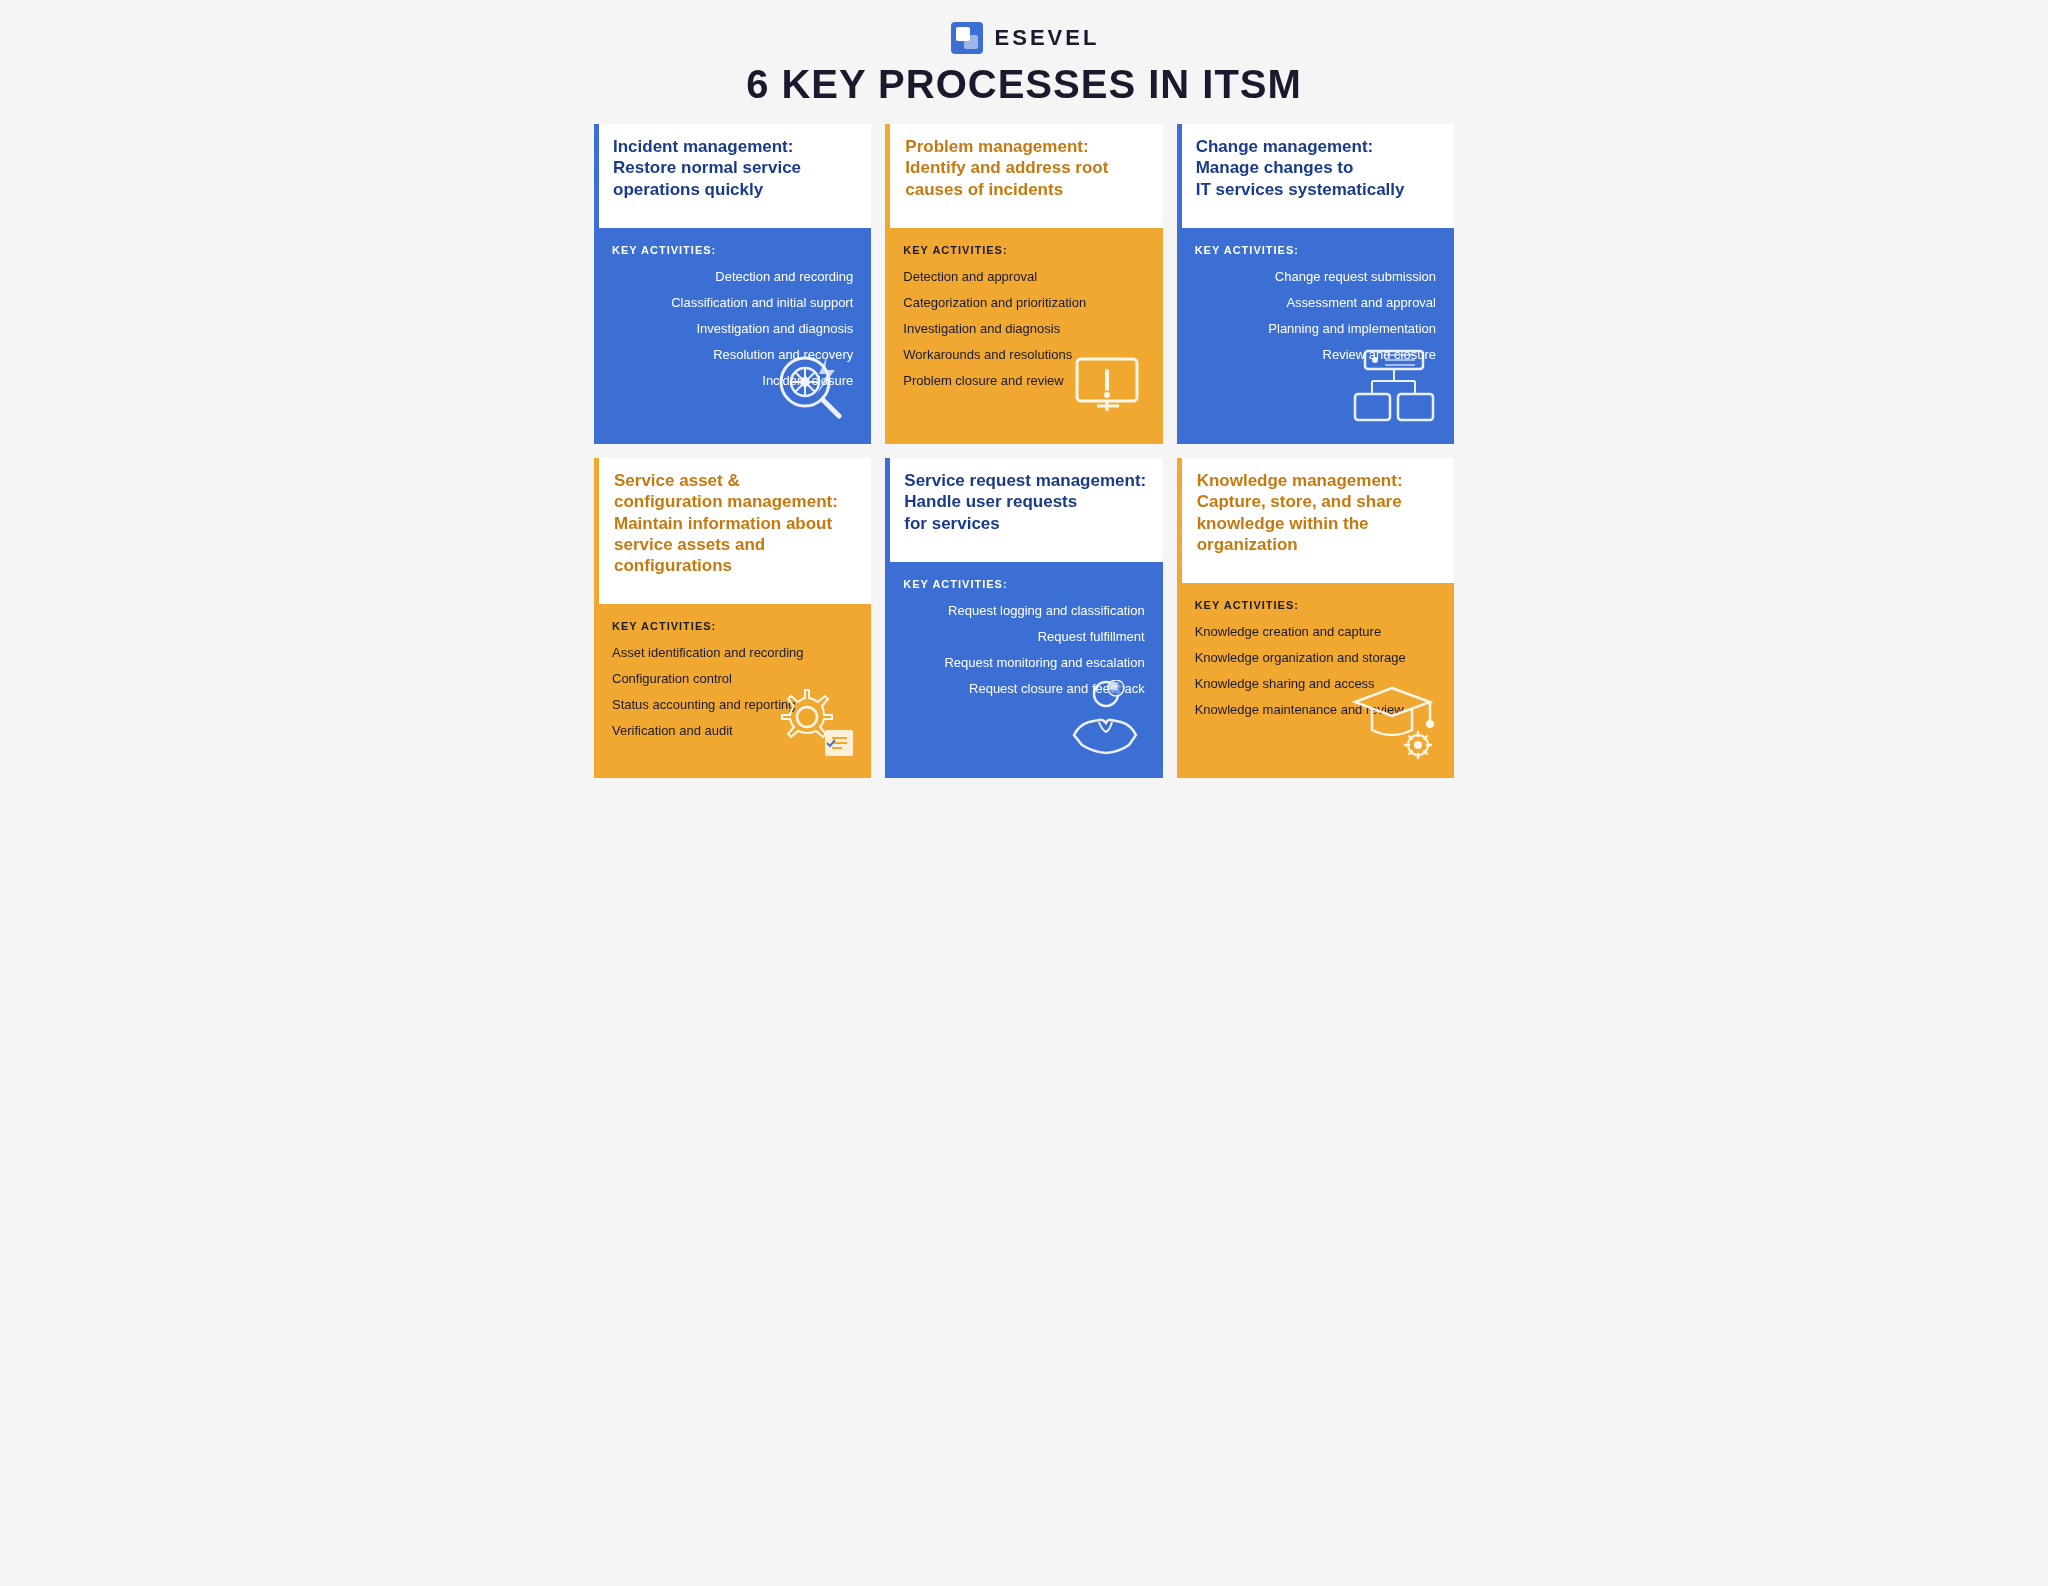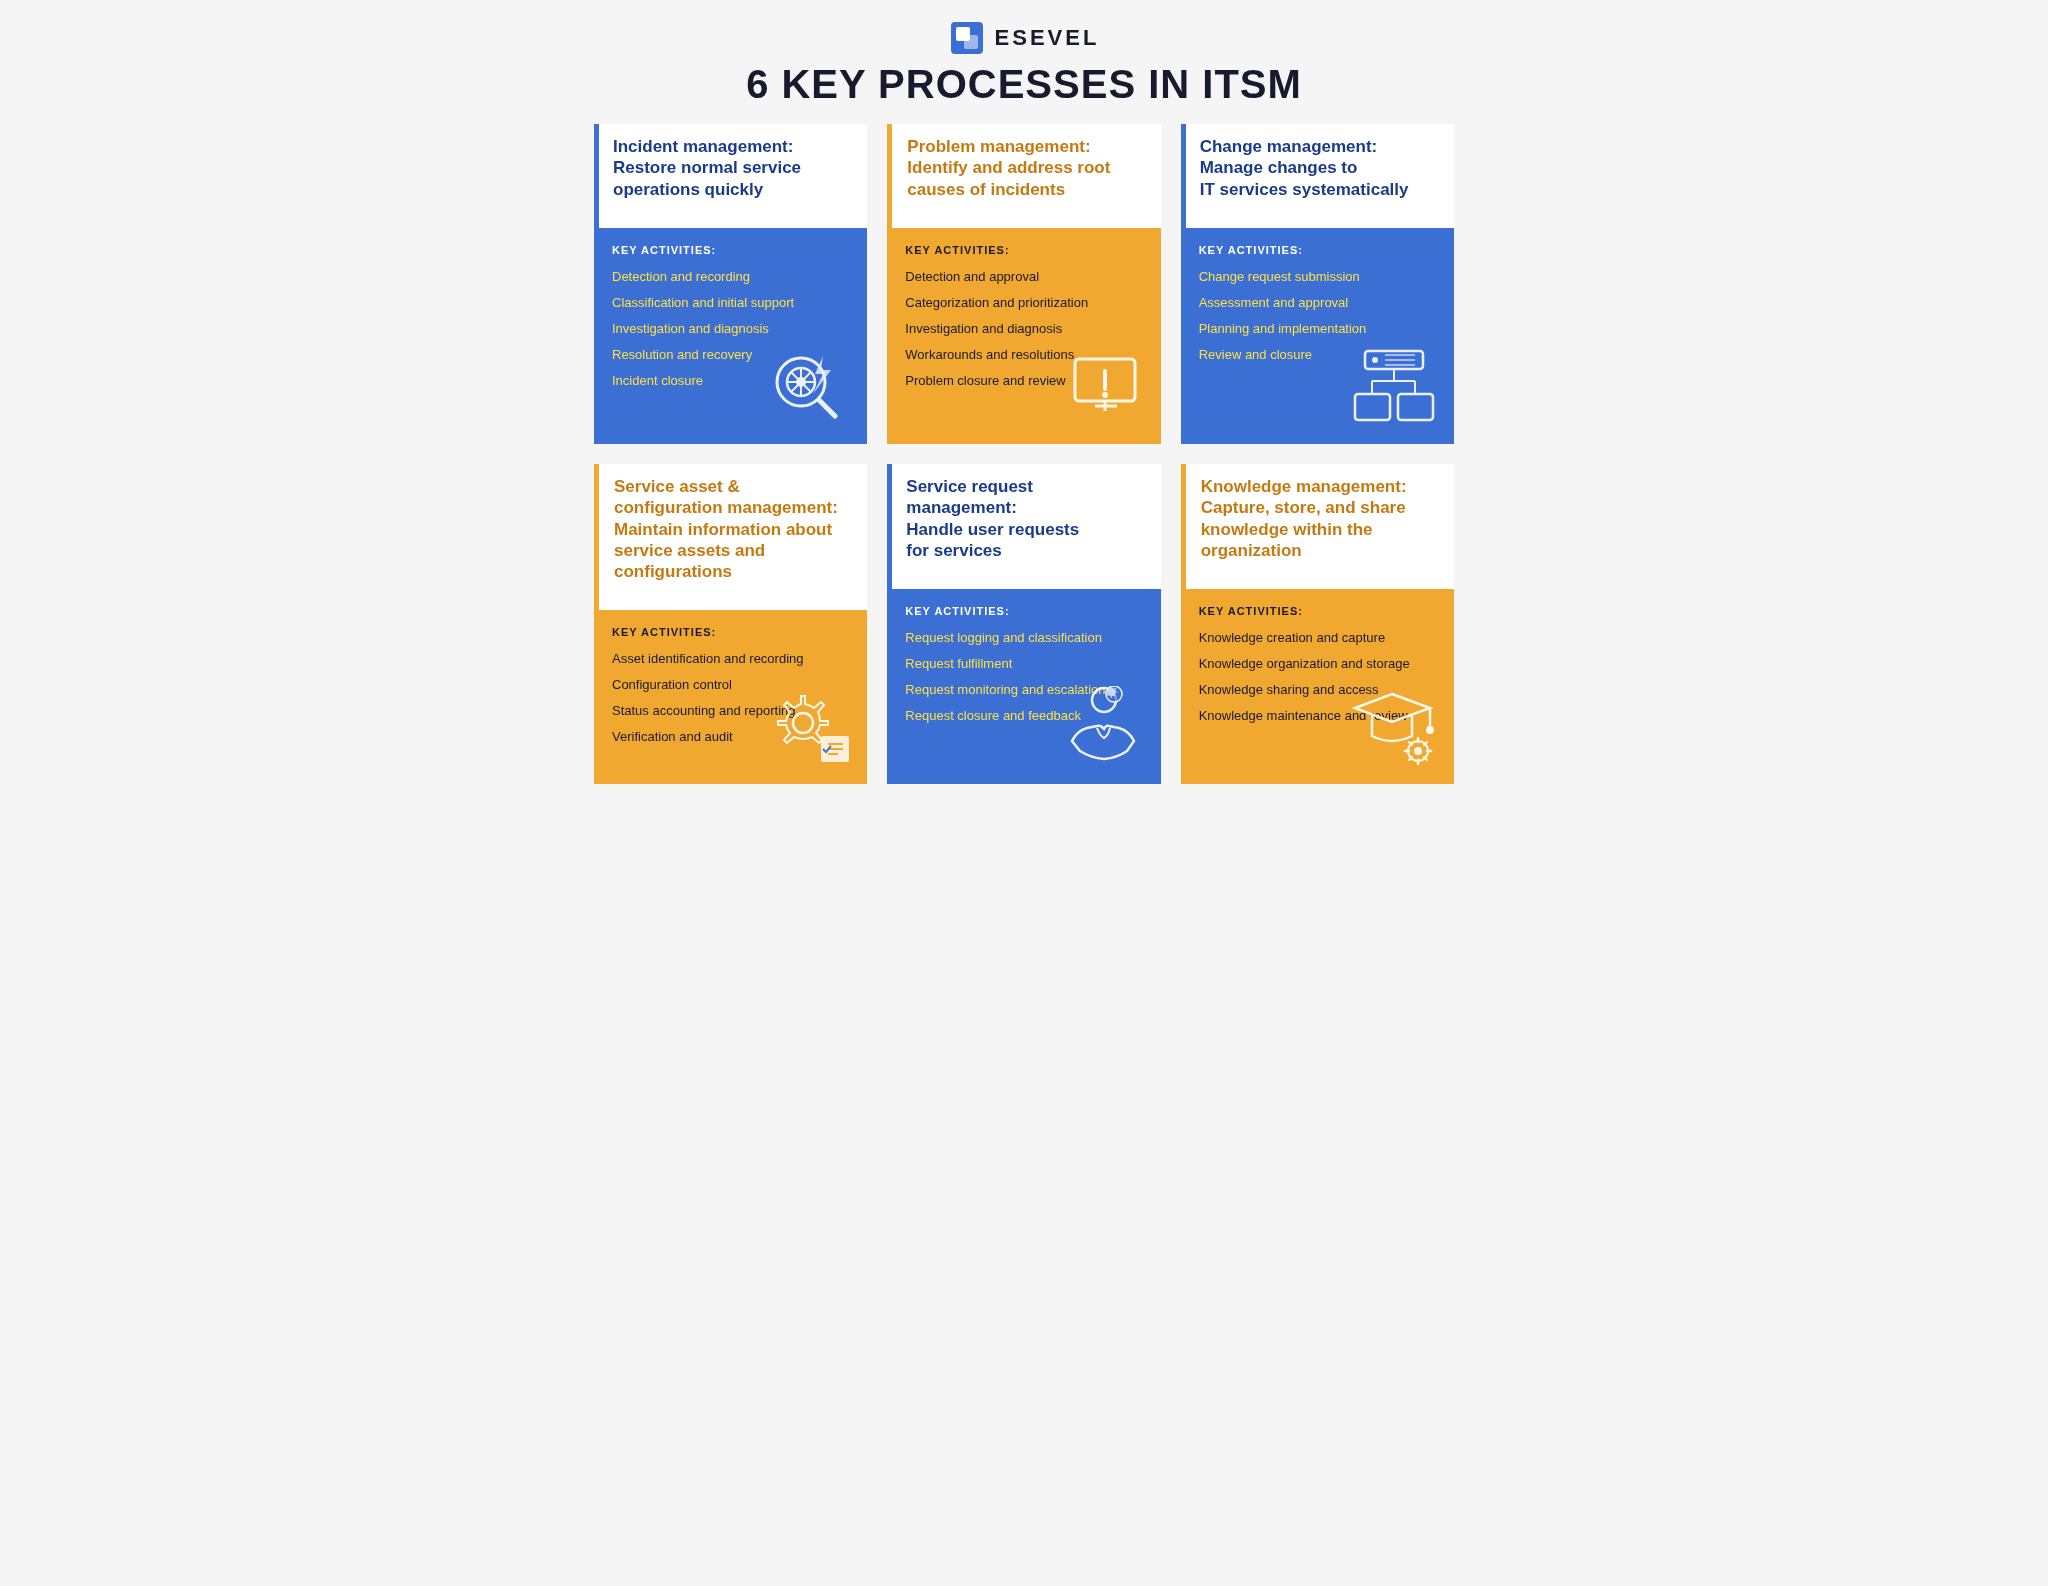--- a/index.html
+++ b/index.html
@@ -40,21 +40,21 @@
     .main-title {
       font-size: 40px;
       font-weight: 900;
       color: #1a1a2e;
       letter-spacing: 1px;
       line-height: 1.1;
     }
     .grid {
       display: grid;
       grid-template-columns: 1fr 1fr 1fr;
-      gap: 20px;
+      gap: 14px;
     }
     .card {
       position: relative;
       padding: 20px 18px 18px;
       min-height: 320px;
       overflow: hidden;
     }
     .card-blue { background: #3b6fd4; }
     .card-orange { background: #f0a830; }
 
@@ -75,21 +75,21 @@
     }
     .key-label-blue { color: #fff; }
     .key-label-orange { color: #1a1a2e; }
 
     .activity-list {
       list-style: none;
       font-size: 13px;
       line-height: 2;
     }
     .activity-list li { }
-    .activity-blue { color: #fde047; }
+    .activity-blue { color: #ffffff; text-align: right; }
     .activity-orange { color: #1a1a2e; }
 
     .icon-area {
       position: absolute;
       bottom: 14px;
       right: 14px;
     }
 
     
     .icon-svg {

